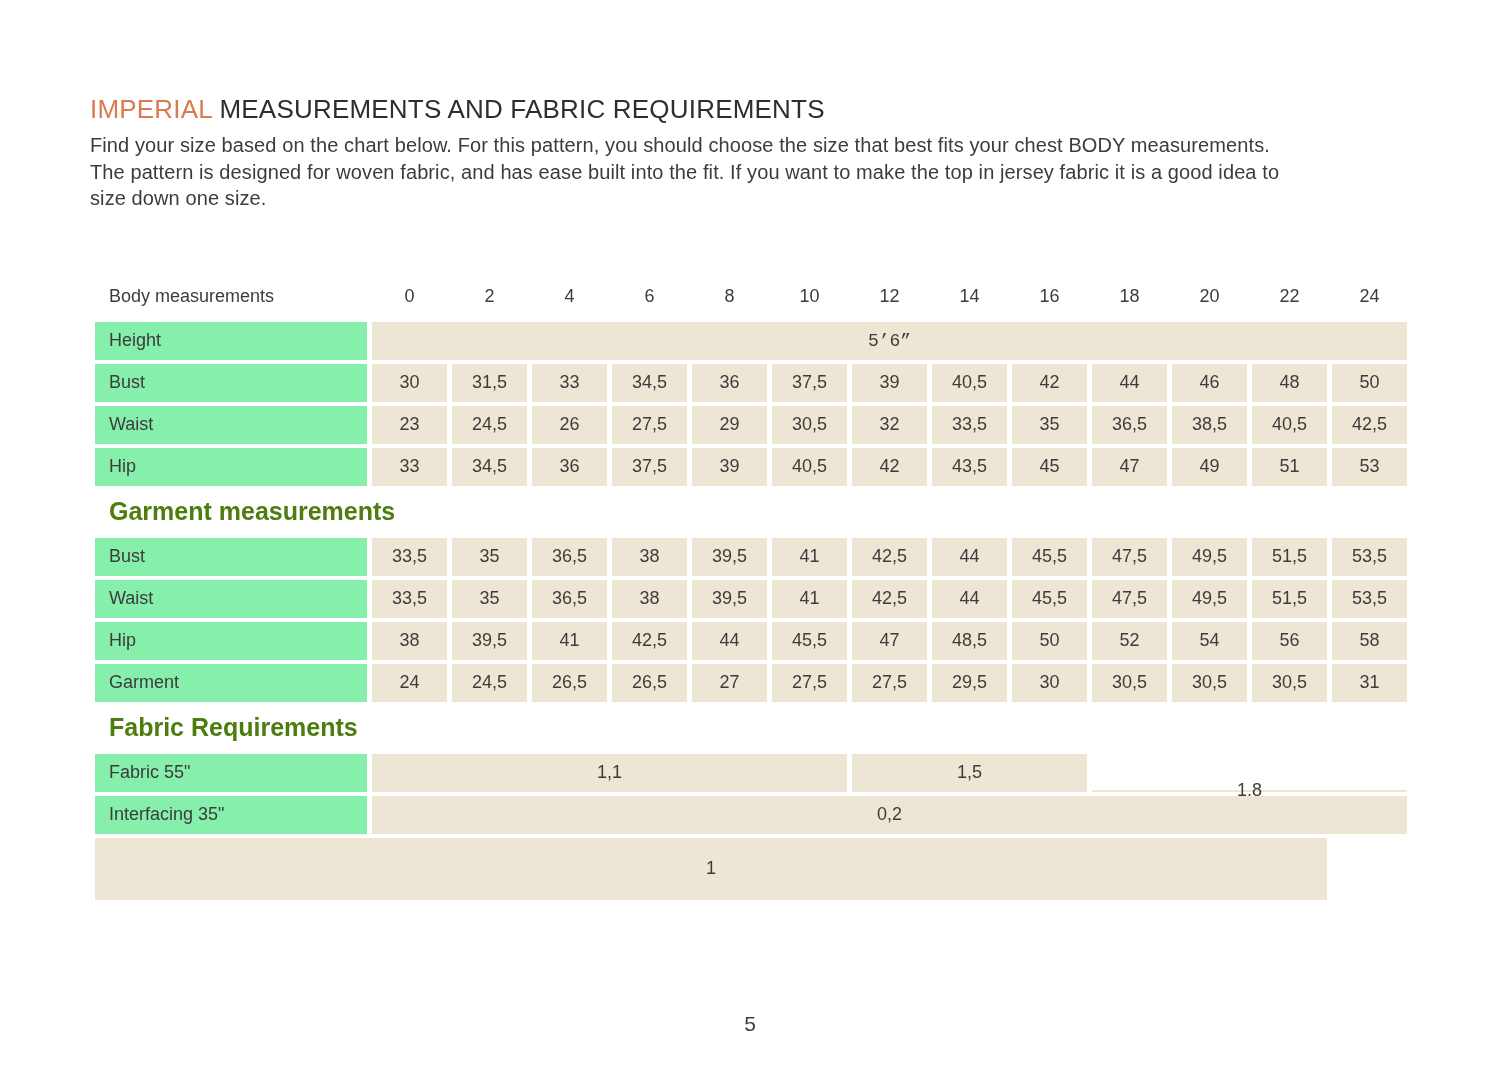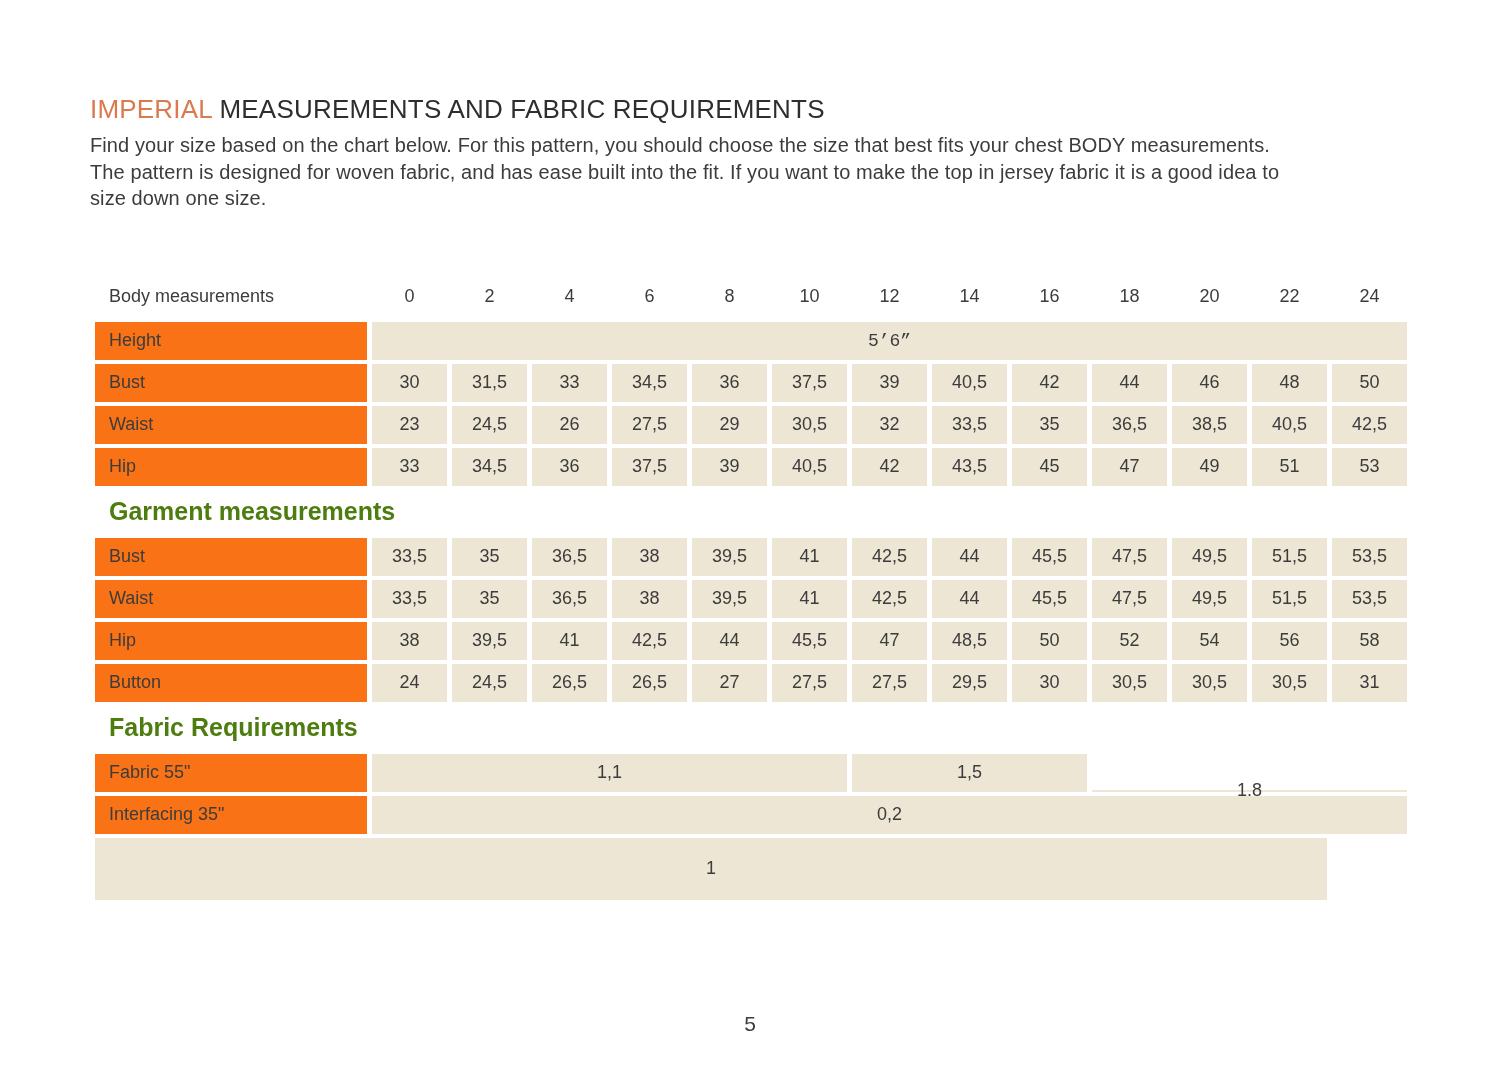--- a/index.html
+++ b/index.html
@@ -46,21 +46,21 @@
     font-size: 18px;
   }
   .hlabel {
     display: flex; align-items: center;
     padding-left: 14px;
   }
   .hcell {
     display: flex; align-items: center; justify-content: center;
   }
   .lcell {
-    background: #f97316;
+    background: #86efac;
     display: flex; align-items: center;
     padding-left: 14px;
     white-space: pre-line;
     line-height: 25px;
   }
   .vcell {
     background: #ede6d4;
     display: flex; align-items: center; justify-content: center;
   }
   .section {
@@ -186,21 +186,21 @@
       <div class="vcell">42,5</div>
       <div class="vcell">44</div>
       <div class="vcell">45,5</div>
       <div class="vcell">47</div>
       <div class="vcell">48,5</div>
       <div class="vcell">50</div>
       <div class="vcell">52</div>
       <div class="vcell">54</div>
       <div class="vcell">56</div>
       <div class="vcell">58</div>
-      <div class="lcell">Button</div>
+      <div class="lcell">Garment</div>
       <div class="vcell">24</div>
       <div class="vcell">24,5</div>
       <div class="vcell">26,5</div>
       <div class="vcell">26,5</div>
       <div class="vcell">27</div>
       <div class="vcell">27,5</div>
       <div class="vcell">27,5</div>
       <div class="vcell">29,5</div>
       <div class="vcell">30</div>
       <div class="vcell">30,5</div>

